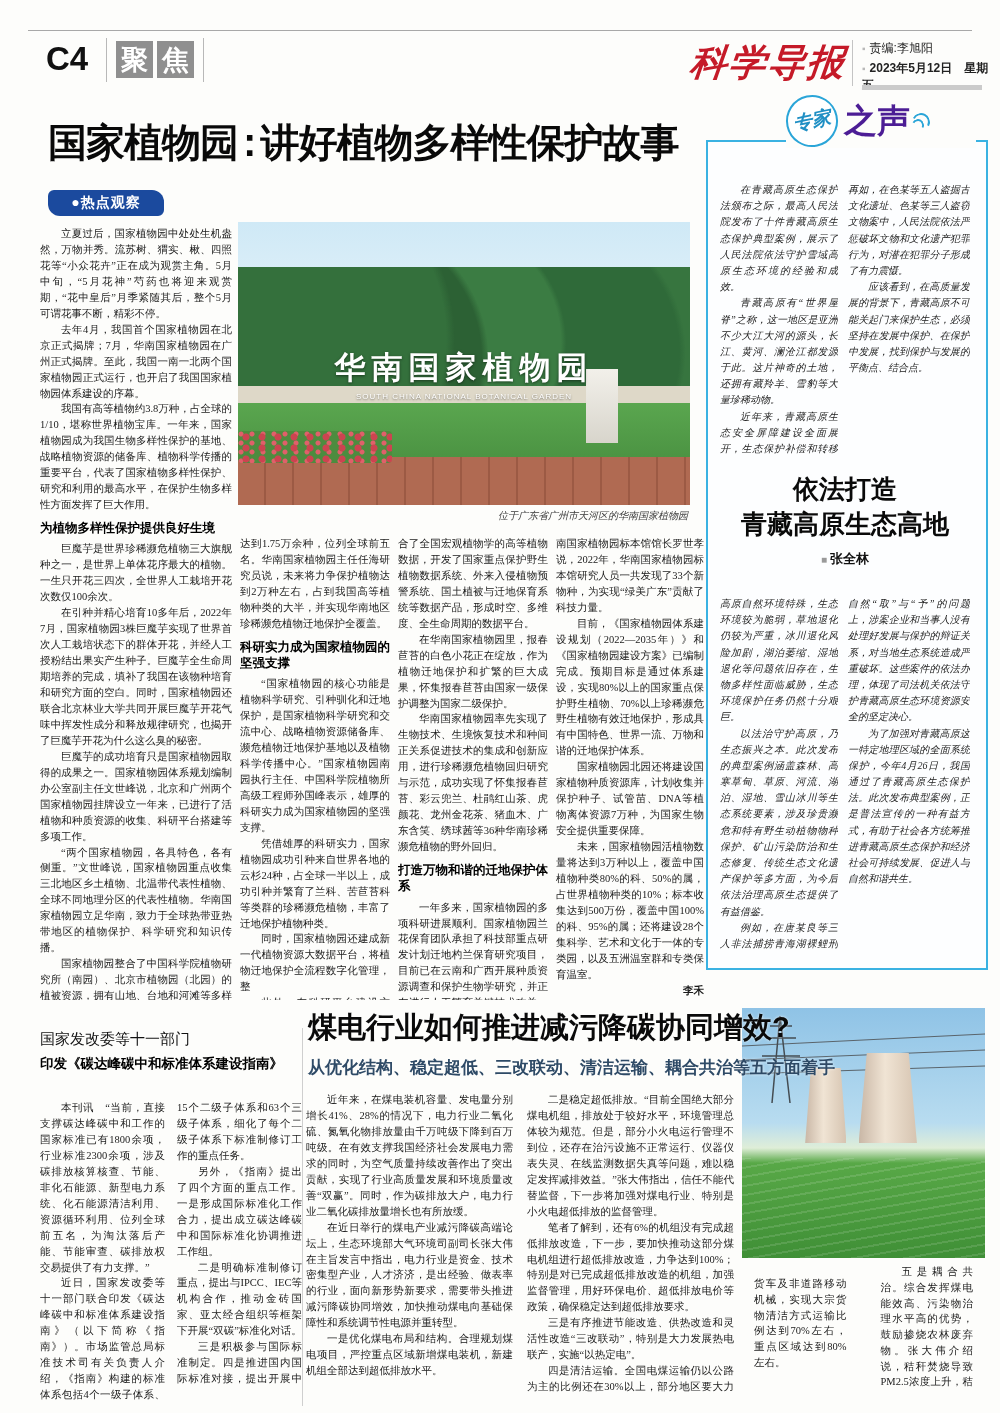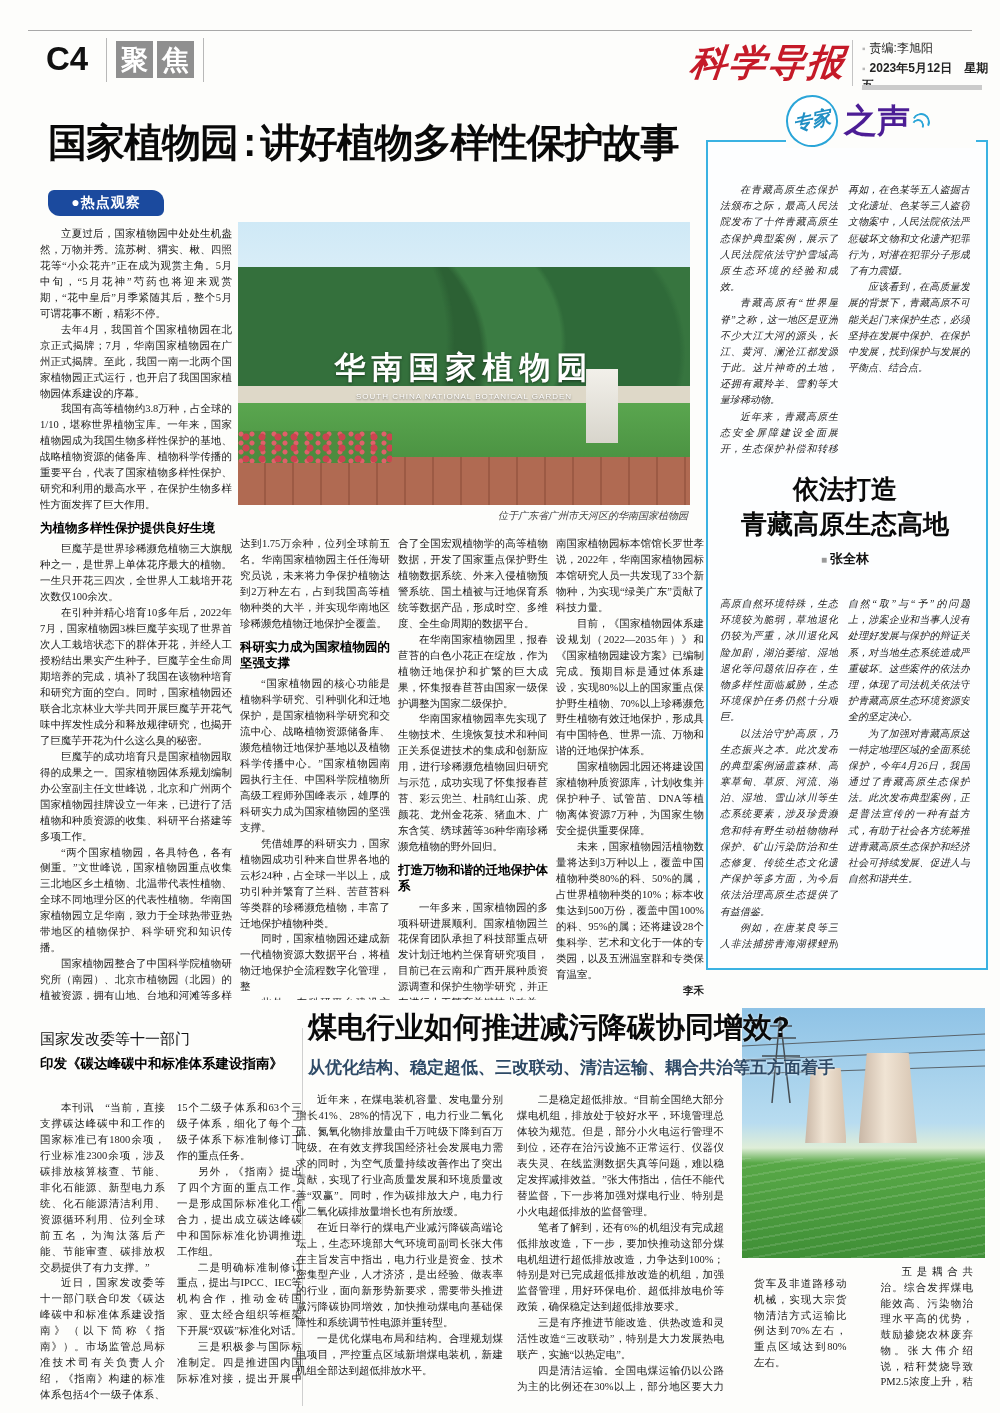--- a/index.html
+++ b/index.html
@@ -79,21 +79,21 @@
                font-size:13.5px;font-weight:700;color:#000;white-space:nowrap;}
   .vline{width:1px;background:#cfcfcf;}
   .bl-body{left:40px;top:1100px;width:262px;height:306px;column-count:2;column-gap:12px;
            font-size:10.5px;line-height:1.52;text-align:justify;overflow:hidden;}
   .bl-body p{margin:0;text-indent:2em;}
   
   .coal-headline{left:308px;top:1008px;font-family:"Liberation Sans","DejaVu Sans",sans-serif;font-size:29px;
                  font-weight:900;color:#0a0a0a;white-space:nowrap;z-index:2;text-shadow:0 0 3px rgba(255,255,255,.8);}
   .coal-sub{left:308px;top:1056px;font-family:"Liberation Sans","DejaVu Sans",sans-serif;font-size:17px;font-weight:700;
             color:#2e4a66;white-space:nowrap;z-index:2;text-shadow:0 0 3px rgba(255,255,255,.85);}
-  .coal-body12{left:296px;top:1092px;width:428px;height:316px;column-count:2;column-gap:14px;
+  .coal-body12{left:306px;top:1092px;width:428px;height:316px;column-count:2;column-gap:14px;
                font-size:10.5px;line-height:1.52;text-align:justify;overflow:hidden;}
   .coal-body12 p{margin:0;text-indent:2em;}
   .coal-body34{left:742px;top:1264px;width:243px;height:144px;column-count:2;column-gap:10px;
                font-size:10.5px;line-height:1.5;text-align:justify;overflow:hidden;}
   .coal-body34 p{margin:12px;text-indent:2em;}
   .coal-body34 p:first-child{text-indent:0;}
   
   .photo-coal{left:742px;top:1008px;width:243px;height:250px;overflow:hidden;
      background:linear-gradient(180deg,#8fc3e6 0%,#b8dcf0 46%,#dfeed8 56%,#58a847 62%,#3f8f36 100%);}
   .tower{position:absolute;background:linear-gradient(90deg,#c9b7a6,#f0e4d4 45%,#d6c4b1);

